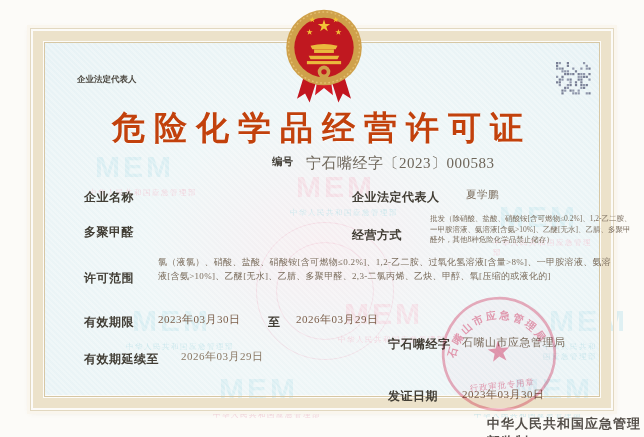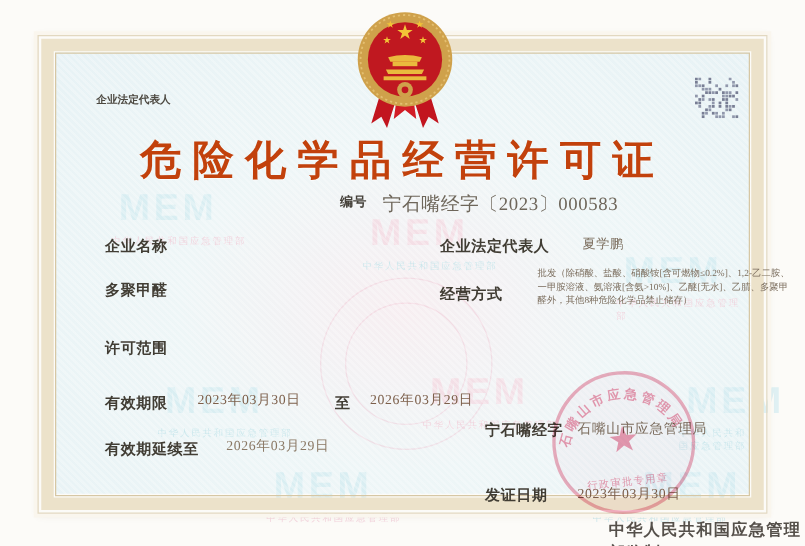--- a/index.html
+++ b/index.html
@@ -187,20 +187,21 @@
 
   <span class="lbl" style="left:352px;top:189px">企业法定代表人</span>
   <span class="val" style="left:466px;top:188px">夏学鹏</span>
 
   <span class="lbl" style="left:84px;top:224px">多聚甲醛</span>
 
   <span class="lbl" style="left:352px;top:227px">经营方式</span>
   <span class="val small-block" style="left:430px;top:214px;width:202px">批发（除硝酸、盐酸、硝酸铵[含可燃物≤0.2%]、1,2-乙二胺、一甲胺溶液、氨溶液[含氨&gt;10%]、乙醚[无水]、乙腈、多聚甲醛外，其他8种危险化学品禁止储存）</span>
 
   <span class="lbl" style="left:84px;top:270px">许可范围</span>
+  <span class="val scope-block" style="left:158px;top:256px;width:458px">氯（液氯）、硝酸、盐酸、硝酸铵[含可燃物≤0.2%]、1,2-乙二胺、过氧化氢溶液[含量&gt;8%]、一甲胺溶液、氨溶液[含氨&gt;10%]、乙醚[无水]、乙腈、多聚甲醛、2,3-二氯丙烯、乙炔、甲醇、氧[压缩的或液化的]</span>
 
   <span class="lbl" style="left:84px;top:314px">有效期限</span>
   <span class="val date" style="left:158px;top:312px">2023年03月30日</span>
   <span class="lbl" style="left:268px;top:314px">至</span>
   <span class="val date" style="left:296px;top:312px">2026年03月29日</span>
 
   <span class="lbl" style="left:84px;top:351px">有效期延续至</span>
   <span class="val date" style="left:181px;top:349px;color:#8a7864">2026年03月29日</span>
 
   <span class="lbl" style="left:388px;top:336px">宁石嘴经字</span>

